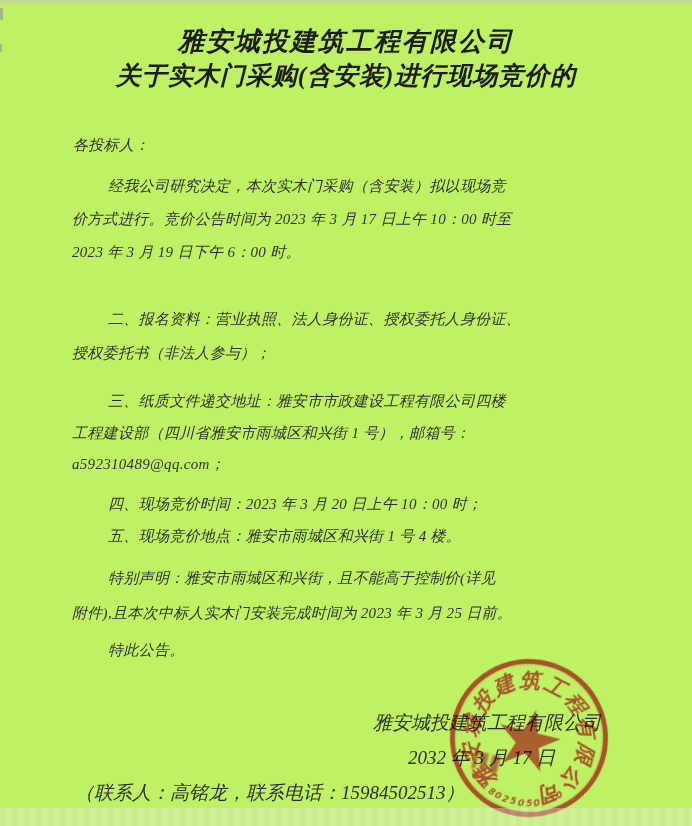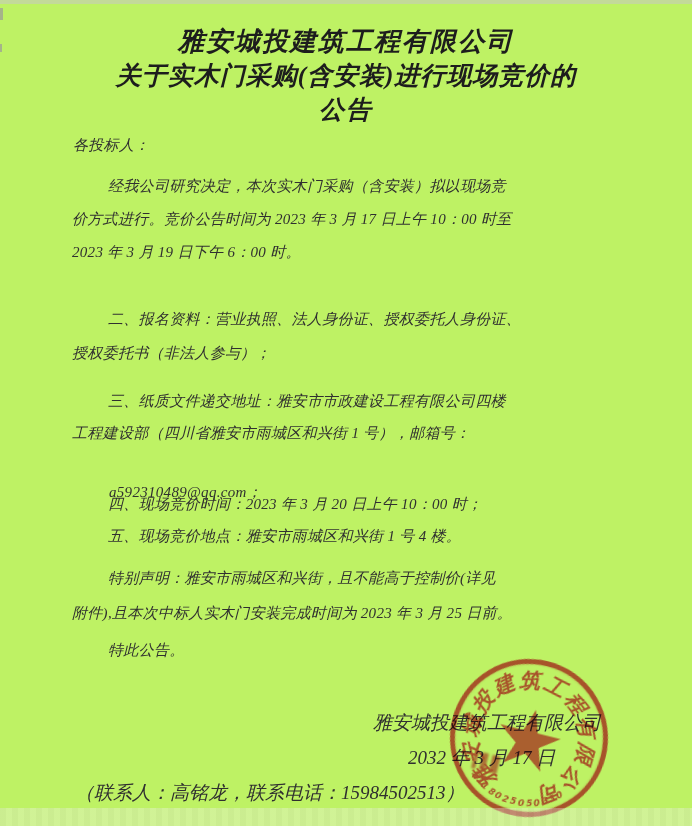--- a/index.html
+++ b/index.html
@@ -79,32 +79,31 @@
 <body>
 
 <div class="page">
 
   <div class="band-top"></div>
   <div class="speck" style="left:0;top:8px;width:3px;height:12px;"></div>
   <div class="speck" style="left:0;top:44px;width:2px;height:8px;"></div>
 
   <div class="title-line t1">雅安城投建筑工程有限公司</div>
   <div class="title-line t2">关于实木门采购(含安装)进行现场竞价的</div>
-  <div class="title-line t3">公告</div>
 
   <div class="ln" style="left:73px;top:133px;">各投标人：</div>
 
   <div class="ln ind" style="top:174px;">经我公司研究决定，本次实木门采购（含安装）拟以现场竞</div>
   <div class="ln flush" style="top:207px;">价方式进行。竞价公告时间为 2023 年 3 月 17 日上午 10：00 时至</div>
   <div class="ln flush" style="top:240px;">2023 年 3 月 19 日下午 6：00 时。</div>
   <div class="ln ind" style="top:307px;">二、报名资料：营业执照、法人身份证、授权委托人身份证、</div>
   <div class="ln flush" style="top:341px;">授权委托书（非法人参与）；</div>
   <div class="ln ind" style="top:389px;">三、纸质文件递交地址：雅安市市政建设工程有限公司四楼</div>
   <div class="ln flush" style="top:421px;">工程建设部（四川省雅安市雨城区和兴街 1 号），邮箱号：</div>
-  <div class="ln flush" style="top:480px;margin-left:37px;">a592310489@qq.com；</div>
+  <div class="ln flush" style="top:452px;">a592310489@qq.com；</div>
   <div class="ln ind" style="top:492px;">四、现场竞价时间：2023 年 3 月 20 日上午 10：00 时；</div>
   <div class="ln ind" style="top:524px;">五、现场竞价地点：雅安市雨城区和兴街 1 号 4 楼。</div>
   <div class="ln ind" style="top:566px;">特别声明：雅安市雨城区和兴街，且不能高于控制价(详见</div>
   <div class="ln flush" style="top:601px;">附件),且本次中标人实木门安装完成时间为 2023 年 3 月 25 日前。</div>
   <div class="ln ind" style="top:638px;text-align:right;">特此公告。</div>
 
   <div class="sig" style="left:373px;top:710px;">雅安城投建筑工程有限公司</div>
   <div class="sig" style="left:408px;top:745px;">2032 年 3 月 17 日</div>
   <div class="sig" style="left:75px;top:780px;">（联系人：高铭龙，联系电话：15984502513）</div>
 

